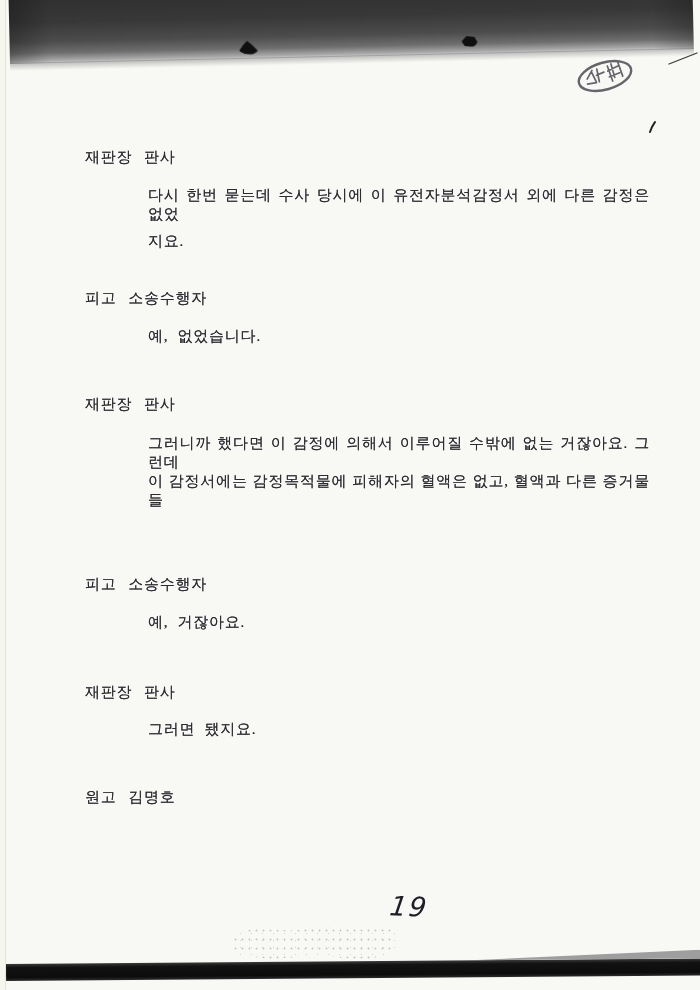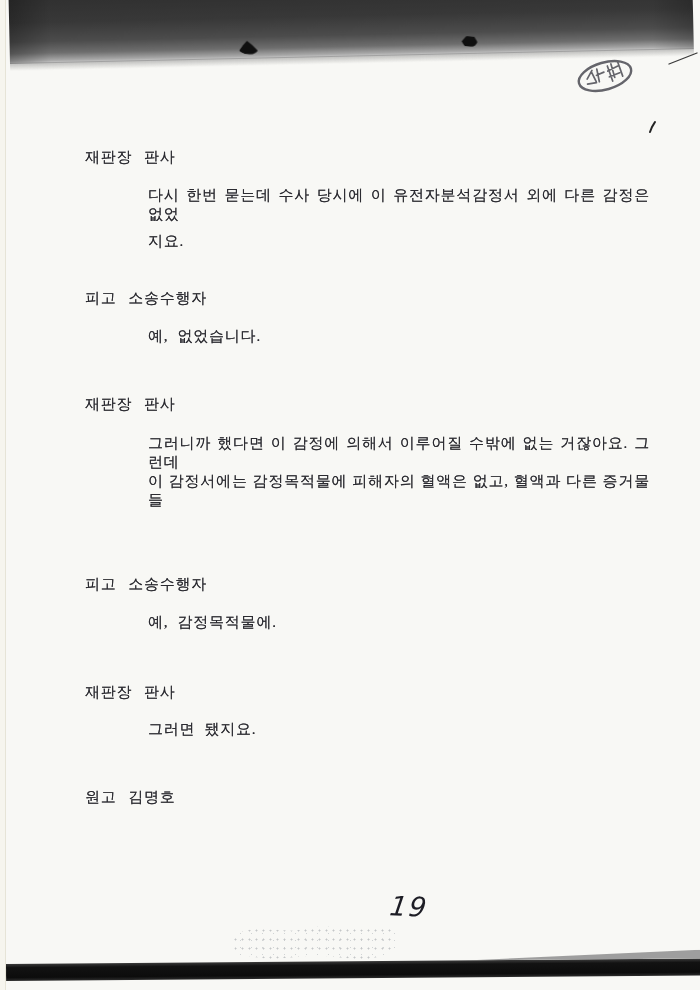--- a/index.html
+++ b/index.html
@@ -118,21 +118,21 @@
   <div class="line" style="top:232px">지요.</div>
 
   <div class="speaker" style="top:289px">피고 소송수행자</div>
   <div class="line" style="top:327px">예, 없었습니다.</div>
 
   <div class="speaker" style="top:395px">재판장 판사</div>
   <div class="line just" style="top:472px">이 감정서에는 감정목적물에 피해자의 혈액은 없고, 혈액과 다른 증거물들</div>
   <div class="line just" style="top:434px">그러니까 했다면 이 감정에 의해서 이루어질 수밖에 없는 거잖아요. 그런데</div>
 
   <div class="speaker" style="top:575px">피고 소송수행자</div>
-  <div class="line" style="top:613px">예, 감정목적물에.</div>
+  <div class="line" style="top:613px">예, 거잖아요.</div>
 
   <div class="speaker" style="top:683px">재판장 판사</div>
   <div class="line" style="top:720px">그러면 됐지요.</div>
 
   <div class="speaker" style="top:788px">원고 김명호</div>
 
   <div class="page-number">19</div>
   <div class="dot-matrix"></div>
   <div class="bottom-band"></div>
 

